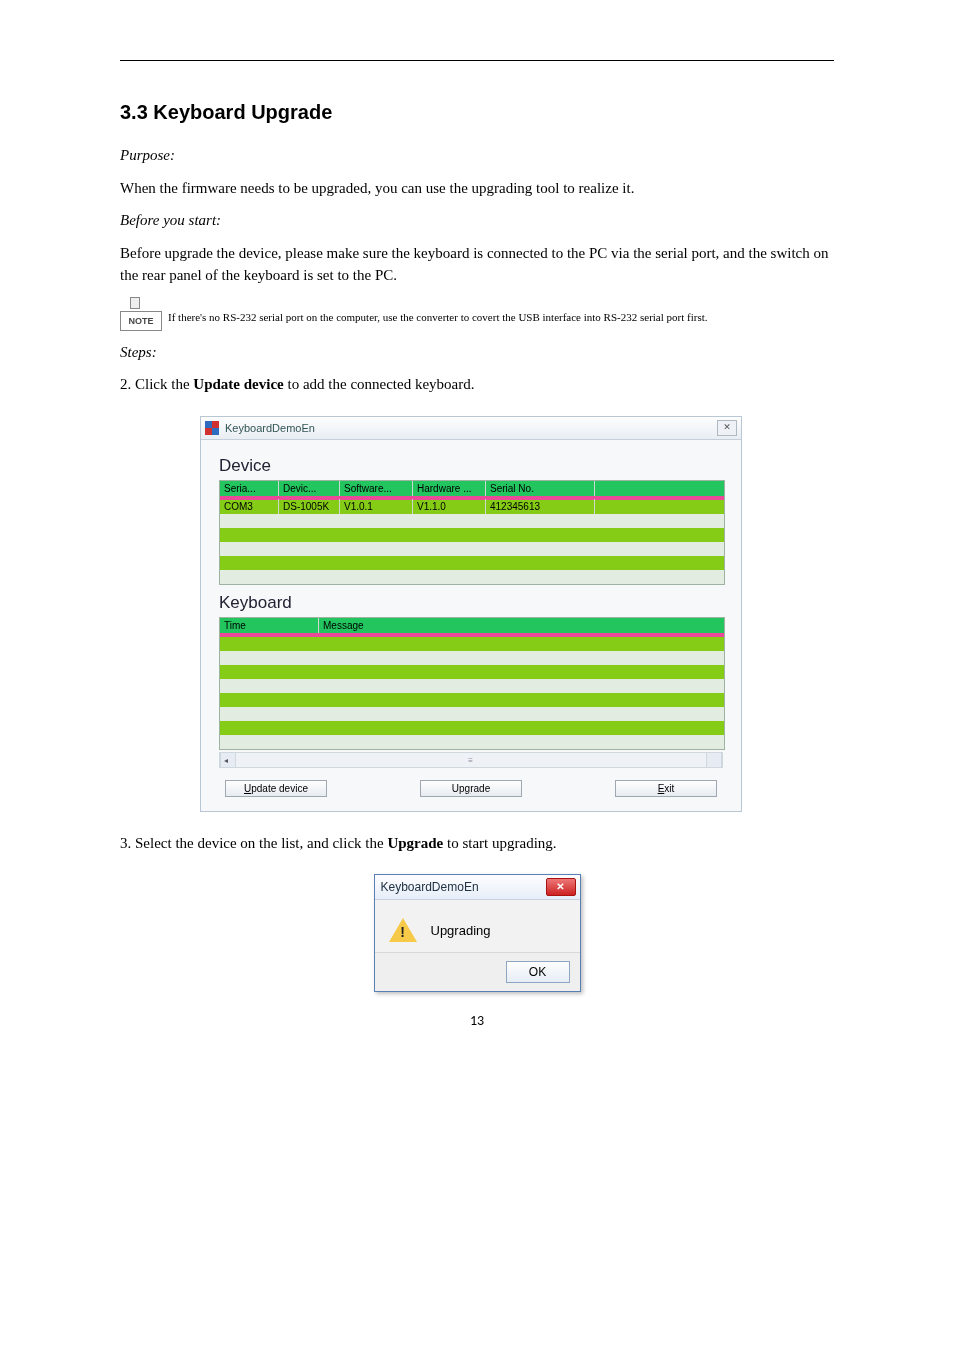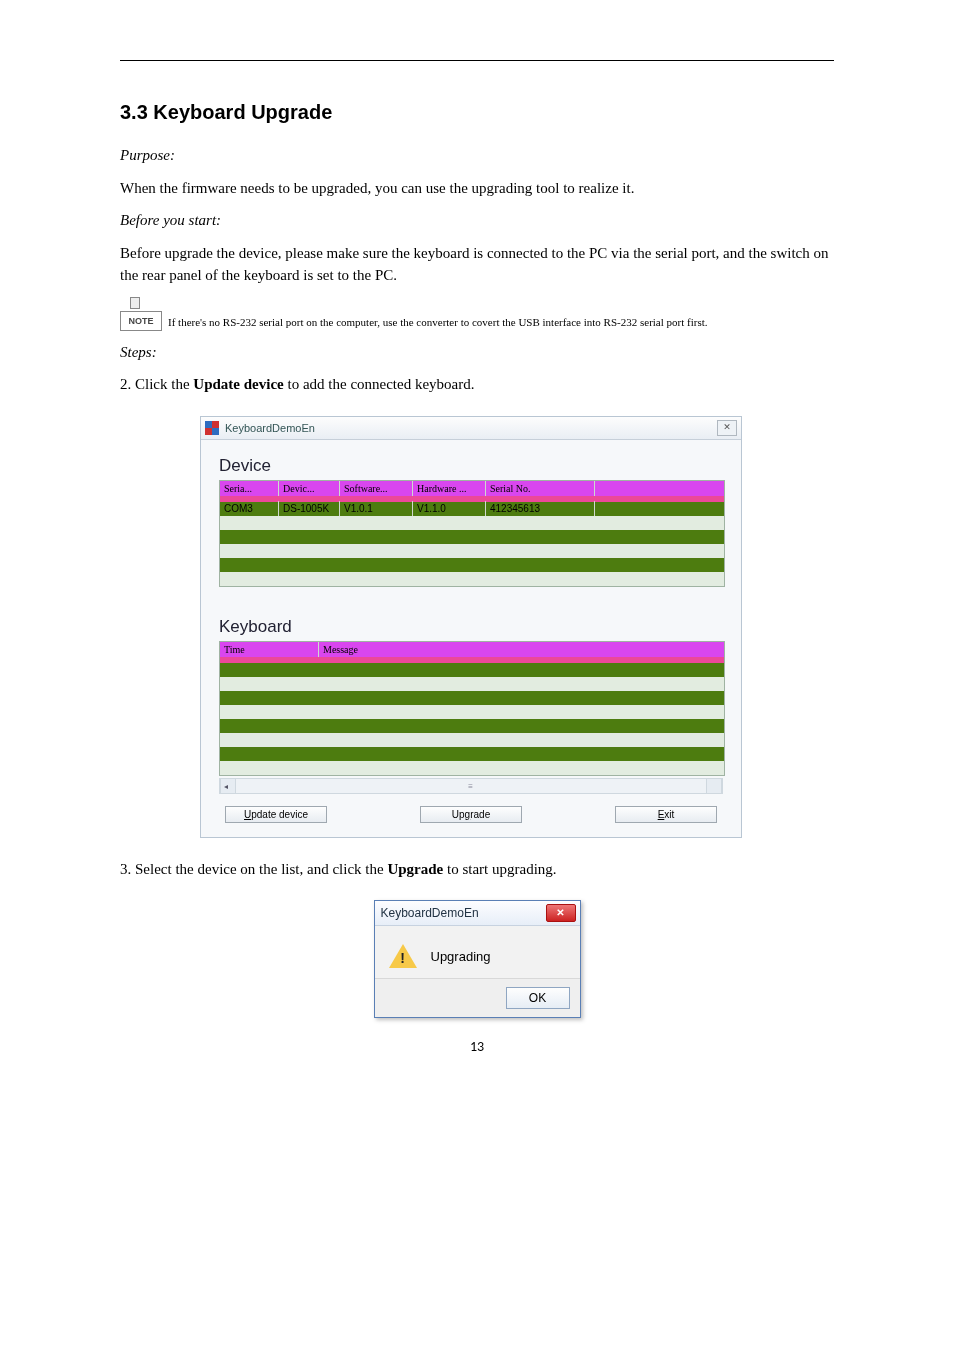--- a/index.html
+++ b/index.html
@@ -28,21 +28,21 @@
   .body-text {
     font-size: 15px;
     line-height: 1.5;
     margin: 10px 0;
   }
   .step-label {
     font-style: italic;
   }
   .note-row {
     display: flex;
-    align-items: flex-end;
+    align-items: center;
     margin: 8px 0;
   }
   .note-icon {
     width: 40px;
     height: 34px;
     flex: 0 0 auto;
     margin-right: 8px;
   }
   .note-icon-inner {
     position: relative;
@@ -122,37 +122,36 @@
     color: #223;
     margin: 6px 0 4px 0;
   }
   .grid {
     border: 1px solid #9fb3a2;
     background: #fff;
     width: 100%;
   }
   .grid-head {
     display: flex;
-    background: #d946ef;
-    border-bottom: 6px solid #ec4899;
-    font-family: Liberation Serif, serif;
+    background: #22c55e;
+    border-bottom: 4px solid #ec4899;
   }
   .grid-head .cell, .grid-row .cell {
     border-right: 1px solid #cfd8cf;
     padding: 2px 4px;
     font-size: 10px;
     overflow: hidden;
     white-space: nowrap;
   }
   .grid-row {
     display: flex;
     height: 14px;
     align-items: center;
   }
-  .stripe-odd { background: #4d7c0f; }
+  .stripe-odd { background: #84cc16; }
   .stripe-even { background: #e2ece0; }
   .device-grid .c1 { width: 50px;}
   .device-grid .c2 { width: 52px;}
   .device-grid .c3 { width: 64px;}
   .device-grid .c4 { width: 64px;}
   .device-grid .c5 { width: 100px;}
   .device-grid .c6 { flex:1; border-right: none;}
   .keyboard-grid .c1 { width: 90px;}
   .keyboard-grid .c2 { flex:1; border-right:none;}
   .empty-rows .grid-row .cell { border-right: none; }
@@ -357,21 +356,21 @@
             </div>
           <div class="grid-row stripe-odd">
               <div class="cell" style="flex:1"></div>
             </div>
           <div class="grid-row stripe-even">
               <div class="cell" style="flex:1"></div>
             </div>
         </div>
       </div>
 
-      <div class="section-label" style="margin-top:30px">Keyboard</div>
+      <div class="section-label" style="margin-top:8px">Keyboard</div>
       <div class="grid keyboard-grid">
         <div class="grid-head">
           <div class="cell c1">Time</div>
           <div class="cell c2">Message</div>
         </div>
         <div class="empty-rows">
           <div class="grid-row stripe-odd">
               <div class="cell" style="flex:1"></div>
             </div>
           <div class="grid-row stripe-even">

